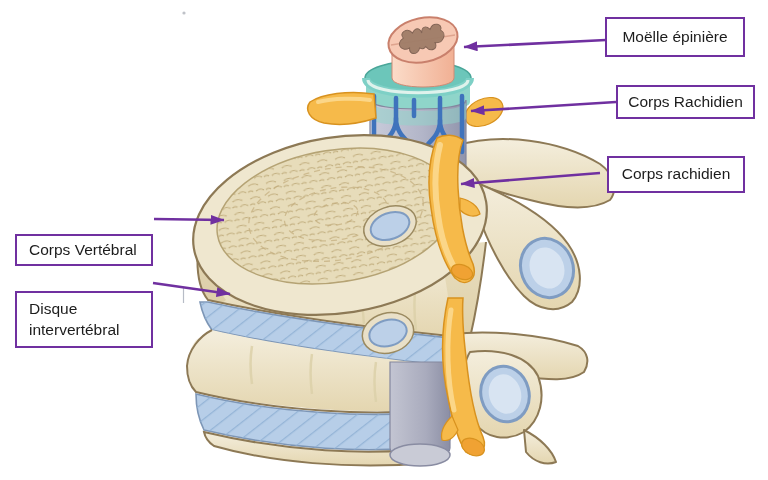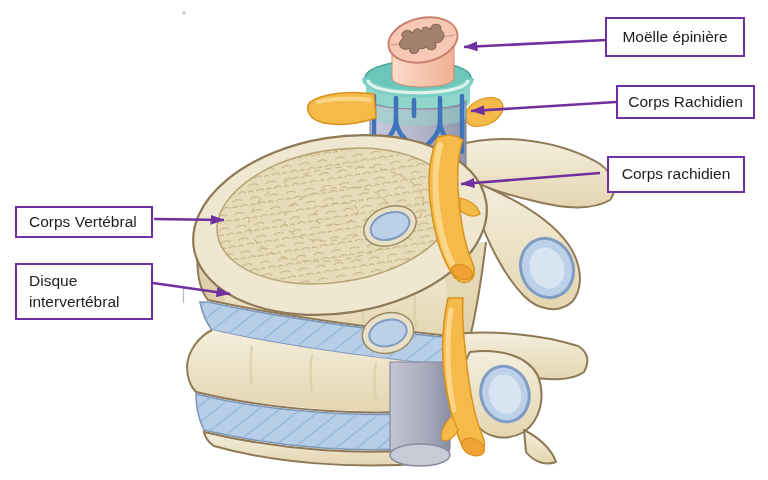--- a/index.html
+++ b/index.html
@@ -8,21 +8,21 @@
     position:relative;width:768px;height:480px;background:#ffffff;
     overflow:hidden;font-family:"Liberation Sans",sans-serif;
   }
   .stage svg{position:absolute;left:0;top:0;}
   .label-box{
     position:absolute;box-sizing:border-box;background:#ffffff;
     border:2px solid var(--accent);display:flex;align-items:center;
     color:#1c1c1c;font-size:15.5px;line-height:1.32;z-index:2;
   }
   .label-box.center{justify-content:center;text-align:center;}
-  .label-box.left{padding-left:12px;padding-right:6px;text-align:left;}
+  .label-box.left{padding-left:12px;padding-right:6px;text-align:left;margin-top:28px;}
 </style>
 </head>
 <body>
 
 <div class="stage">
 
   <svg width="768" height="480" viewBox="0 0 768 480">
     <defs>
       <linearGradient id="gBone" x1="0" y1="0" x2="0" y2="1">
         <stop offset="0" stop-color="#f4eedd"></stop>

